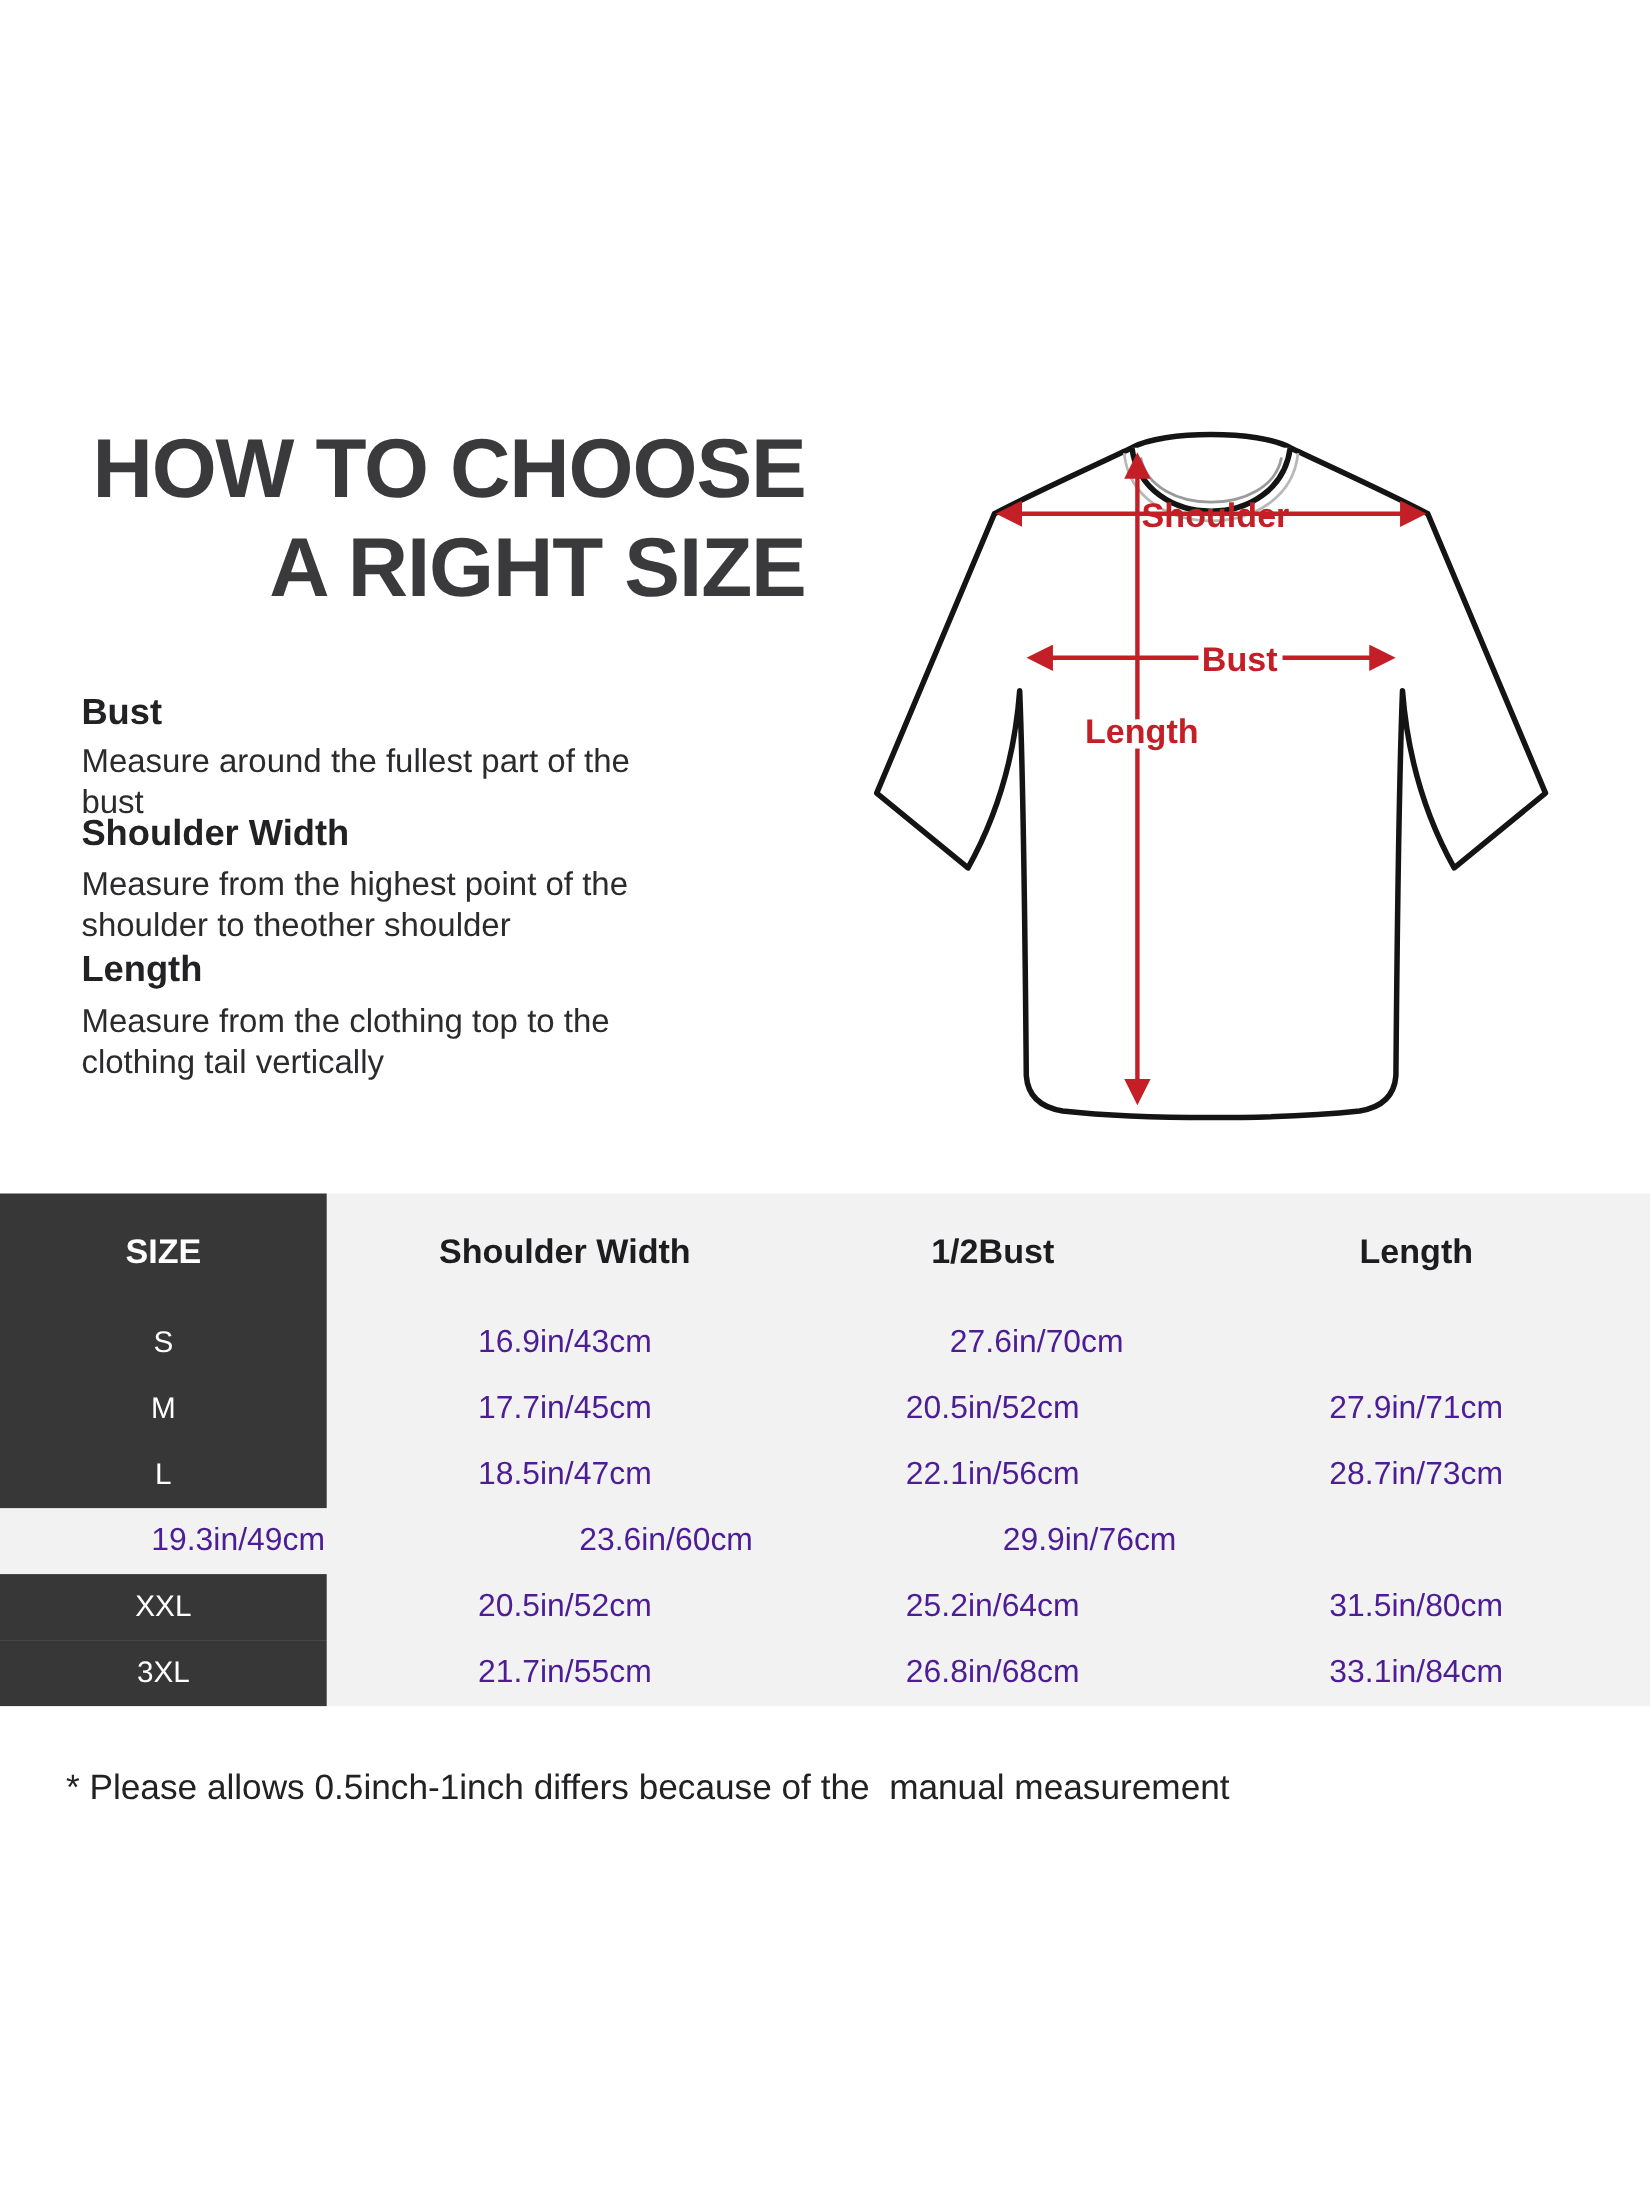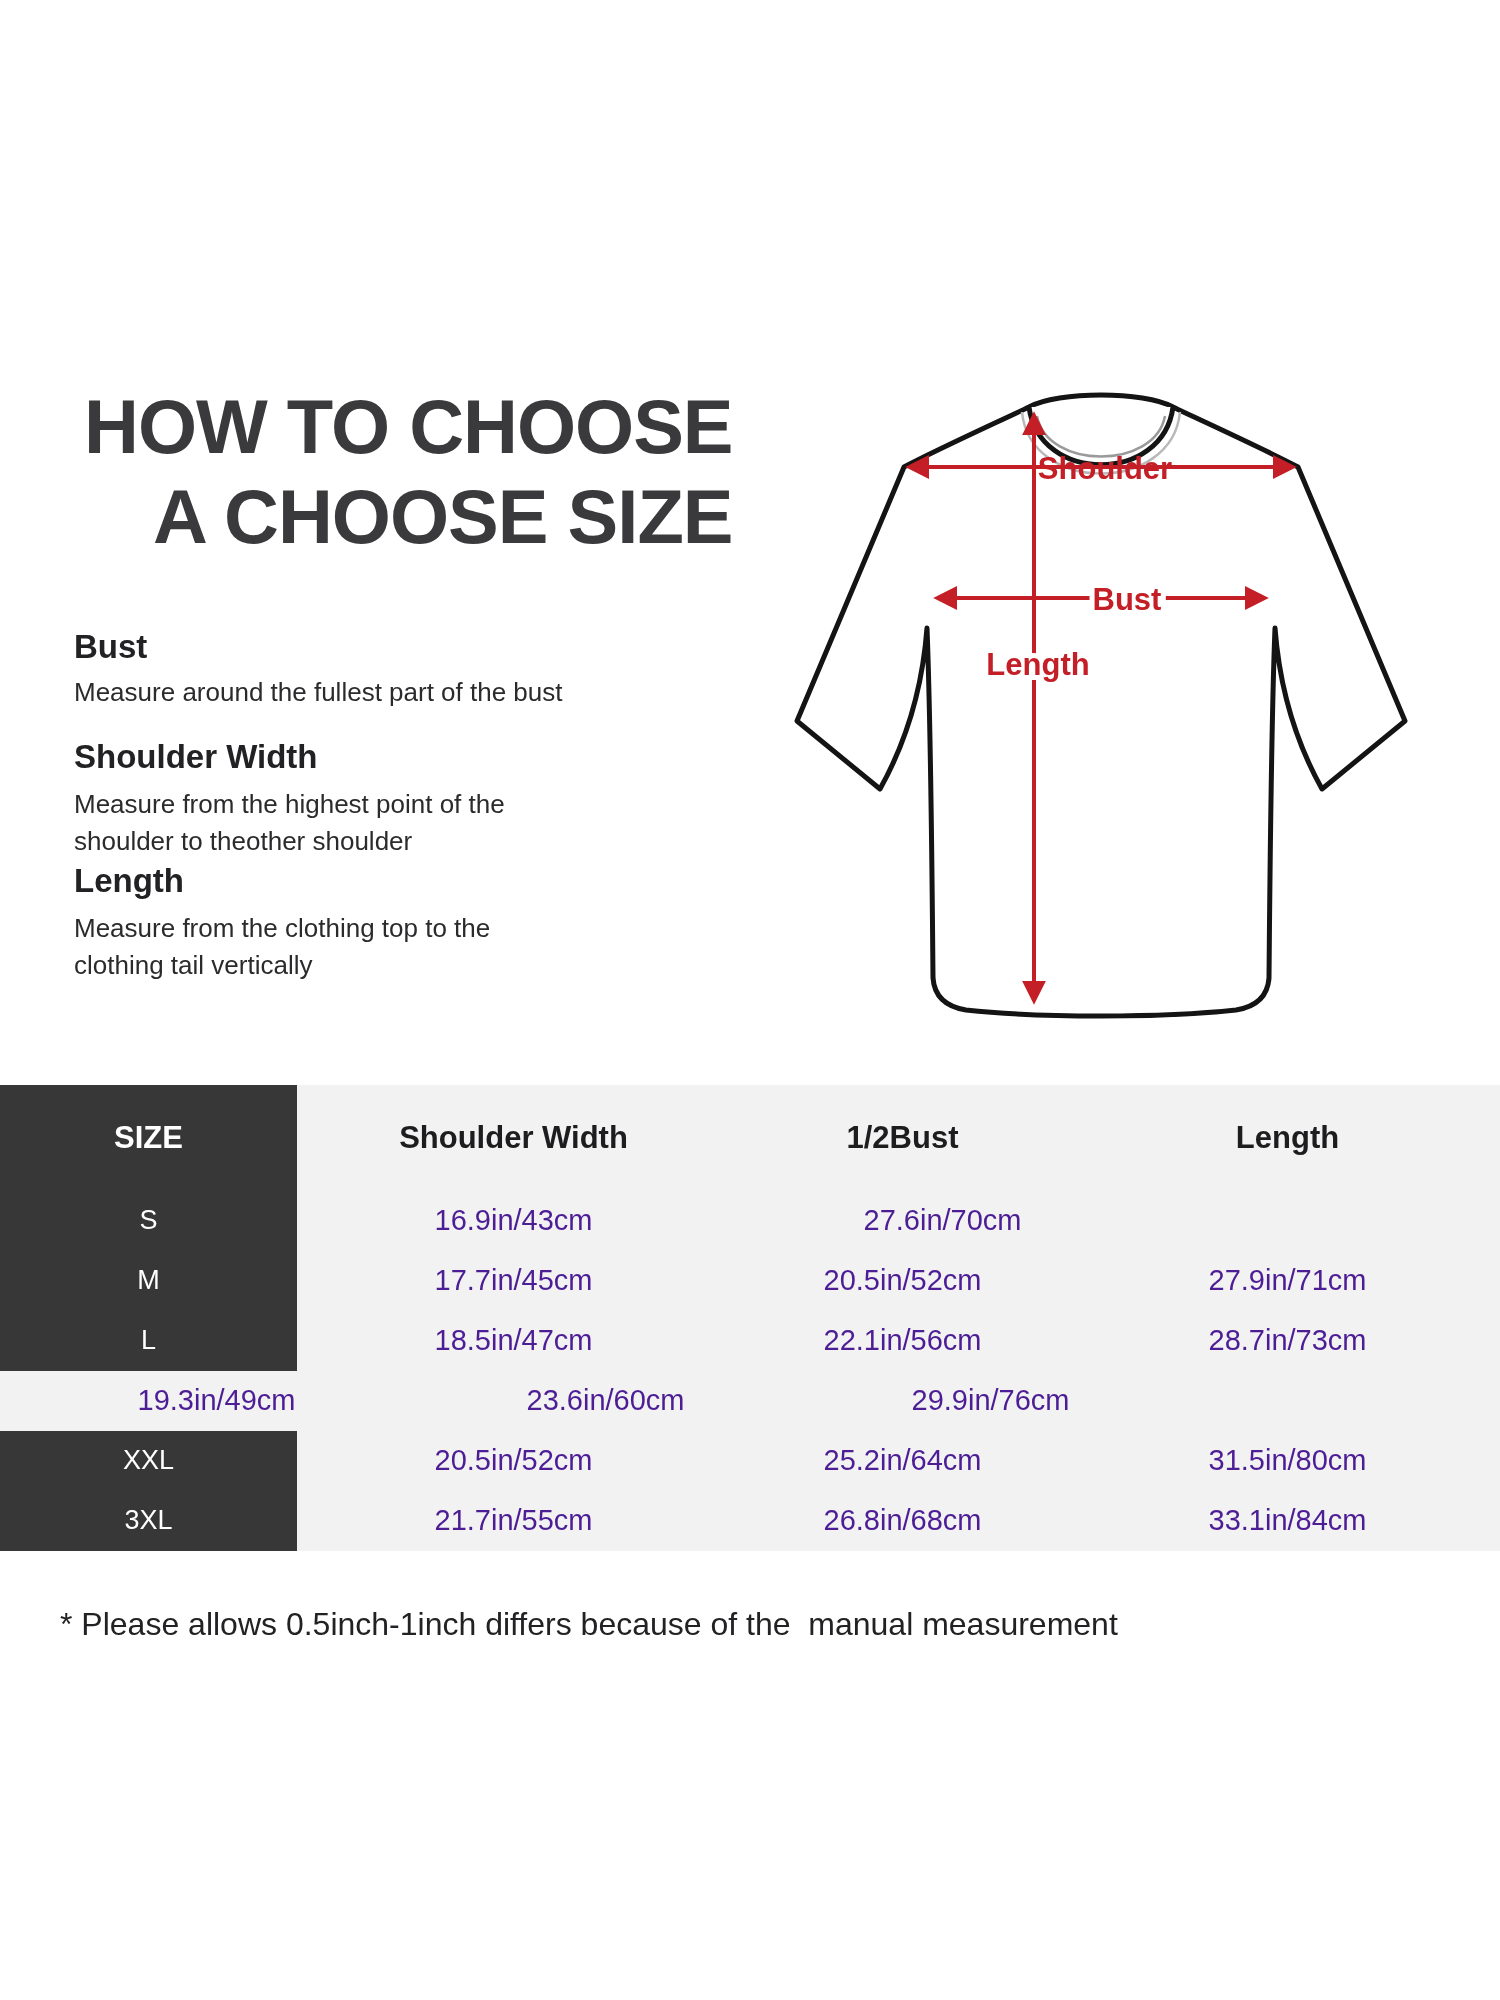--- a/index.html
+++ b/index.html
@@ -13,21 +13,21 @@
   
   .heading{
     left:84px;top:382px;
     font-size:76px;font-weight:700;letter-spacing:-1px;
     line-height:90px;color:#3a3a3c;white-space:nowrap;text-align:right;
   }
 
   
   .instr{left:74px;width:560px;color:#28282a;}
   .instr-title{font-size:33px;font-weight:700;color:#222224;}
-  .instr-line{font-size:26px;line-height:37px;color:#2b2b2d;}
+  .instr-line{font-size:30px;line-height:37px;color:#2b2b2d;}
   .t-bust{top:628px;}
   .d-bust{top:674px;}
   .t-shoulder{top:738px;}
   .d-shoulder{top:786px;}
   .t-length{top:862px;}
   .d-length{top:910px;}
 
   
   .shirt-svg{left:770px;top:390px;}
 
@@ -52,21 +52,21 @@
   
   .footnote{
     left:60px;top:1606px;font-size:32px;color:#222224;white-space:pre-wrap;
   }
 </style>
 </head>
 <body>
 
 <div class="abs heading">
   <div>HOW TO CHOOSE</div>
-  <div>A CHOOSE SIZE</div>
+  <div>A RIGHT SIZE</div>
 </div>
 
 <div class="abs instr instr-title t-bust">Bust</div>
 <div class="abs instr d-bust">
   <div class="instr-line">Measure around the fullest part of the bust</div>
 </div>
 
 <div class="abs instr instr-title t-shoulder">Shoulder Width</div>
 <div class="abs instr d-shoulder">
   <div class="instr-line">Measure from the highest point of the</div>

